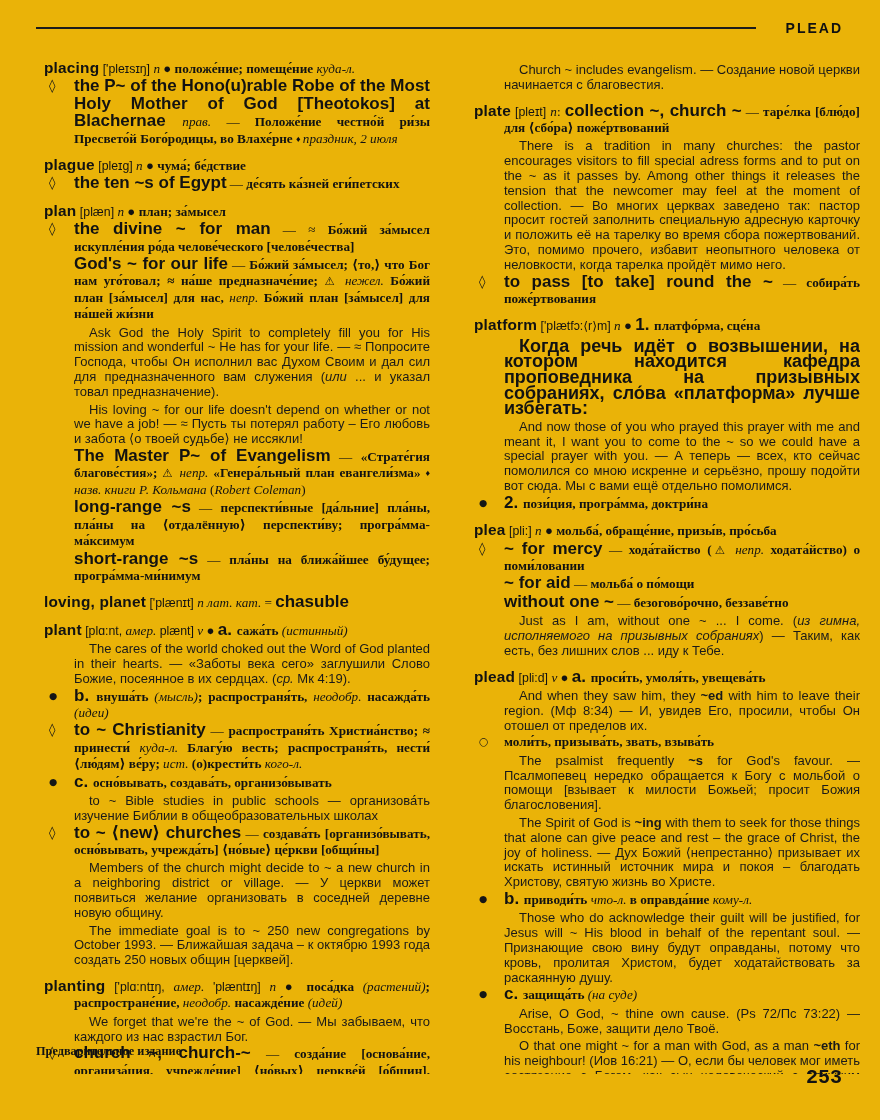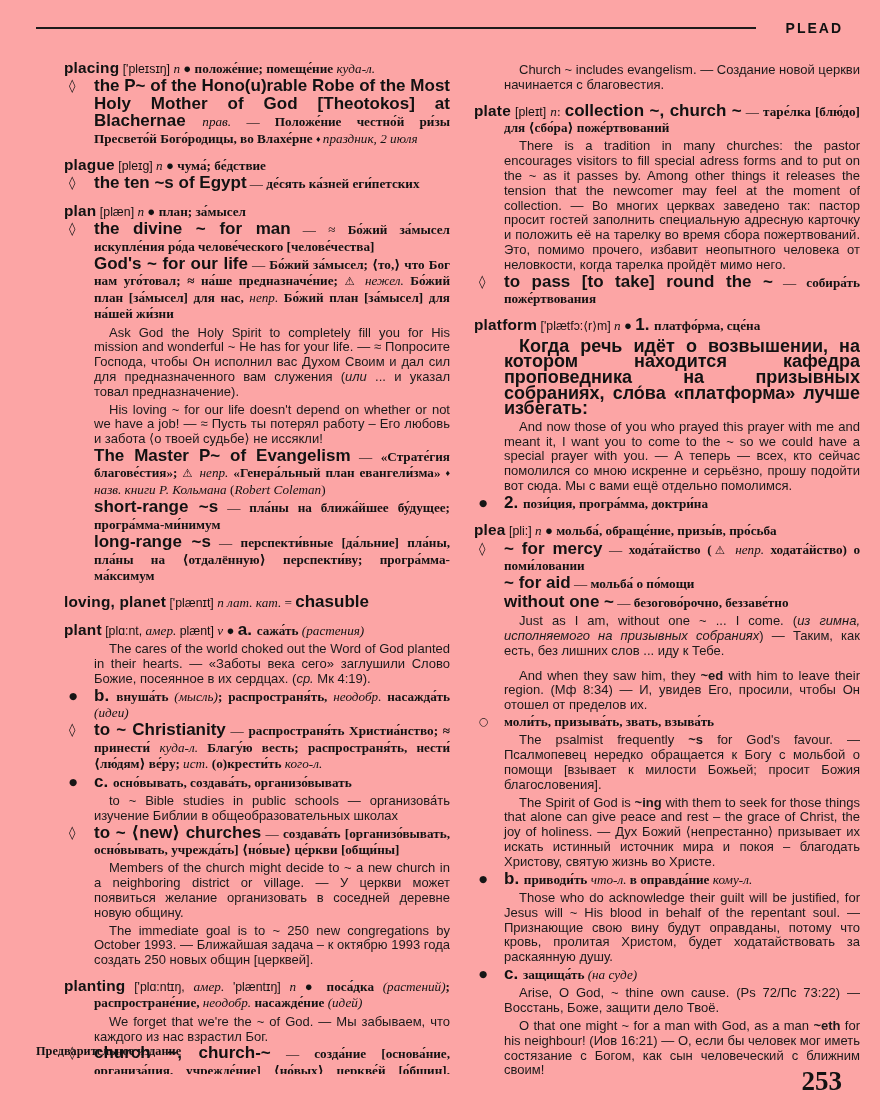--- a/index.html
+++ b/index.html
@@ -1,33 +1,33 @@
 <!DOCTYPE html>
 <html><head>
 <meta charset="utf-8">
 <style>
   html,body { margin:0; padding:0; }
   body {
     width:880px; height:1120px; position:relative;
     background:#ffffff; color:#121212; overflow:hidden;
     font-family:"Liberation Serif","DejaVu Serif",serif;
   }
-  .page { position:absolute; inset:0; background:#fca5a5; }
+  .page { position:absolute; inset:0; background:#eab308; }
 
   
   .header { position:absolute; top:20px; left:36px; right:37px; display:flex; align-items:center; }
   .header-rule { flex:1; height:2px; background:#1c1c1c; margin-right:30px; }
   .header-title {
     font-family:"Liberation Sans","DejaVu Sans",sans-serif;
     font-weight:bold; font-size:14px; letter-spacing:2px; color:#111;
   }
 
   
   .col { position:absolute; top:60px; width:386px; height:1014px; overflow:hidden; }
-  #col-left  { left:64px; }
+  #col-left  { left:44px; }
   #col-right { left:474px; }
 
   .entry { position:relative; margin-top:10px; }
   .entry:first-child { margin-top:0; }
 
   .p { text-align:justify; font-size:13.2px; line-height:16.4px; }
   .p-head { padding-left:30px; text-indent:-30px; }
   .p-hang { margin-left:30px; position:relative; margin-top:1px; }
   .marker {
     position:absolute; left:-25px; top:0; width:18px;
@@ -55,22 +55,22 @@
   .s-i  { font-style:italic; }
   .s-warn { font-family:"DejaVu Sans",sans-serif; font-size:11.5px; }
   .s-dm { font-size:9px; vertical-align:1px; }
   .s-xi { font-style:italic; }
   .s-xb { font-weight:bold; }
 
   
   .footer-edition { position:absolute; left:36px; top:1044px; font-weight:bold; font-size:12.3px; }
   .footer-page {
     position:absolute; right:38px; top:1066px;
-    font-family:Liberation Serif, serif;
-    font-weight:bold; font-size:27px;
+    font-family:Liberation Mono, monospace;
+    font-weight:bold; font-size:20px;
   }
 </style>
 </head>
 <body>
 
 <div class="page">
   <div class="header">
     <div class="header-rule"></div>
     <div class="header-title">PLEAD</div>
   </div>
@@ -84,28 +84,28 @@
         <div class="p p-head"><span class="s-hw">plague</span><span class="s-pr"> [pleɪg] </span><span class="s-i">n</span><span class="s-r"> ● </span><span class="s-sb">чума́; бе́дствие</span></div>
         <div class="p p-hang"><span class="marker mk-d">◊</span><span class="s-b">the ten ~s of Egypt</span><span class="s-r"> — </span><span class="s-sb">де́сять ка́зней еги́петских</span></div>
       </div>
       <div class="entry">
         <div class="p p-head"><span class="s-hw">plan</span><span class="s-pr"> [plæn] </span><span class="s-i">n</span><span class="s-r"> ● </span><span class="s-sb">план; за́мысел</span></div>
         <div class="p p-hang"><span class="marker mk-d">◊</span><span class="s-b">the divine ~ for man</span><span class="s-r"> — ≈ </span><span class="s-sb">Бо́жий за́мысел искупле́ния ро́да челове́ческого [челове́чества]</span></div>
         <div class="p p-hang"><span class="s-b">God's ~ for our life</span><span class="s-r"> — </span><span class="s-sb">Бо́жий за́мысел; ⟨то,⟩ что Бог нам уго́товал; ≈ на́ше предназначе́ние; </span><span class="s-warn">⚠ </span><span class="s-i">нежел. </span><span class="s-sb">Бо́жий план [за́мысел] для нас, </span><span class="s-i">непр. </span><span class="s-sb">Бо́жий план [за́мысел] для на́шей жи́зни</span></div>
         <div class="p p-ex"><span class="s-x">Ask God the Holy Spirit to completely fill you for His mission and wonderful ~ He has for your life. — ≈ Попросите Господа, чтобы Он исполнил вас Духом Своим и дал сил для предназначенного вам служения (</span><span class="s-xi">или</span><span class="s-x"> ... и указал товал предназначение).</span></div>
         <div class="p p-ex"><span class="s-x">His loving ~ for our life doesn't depend on whether or not we have a job! — ≈ Пусть ты потерял работу – Его любовь и забота ⟨о твоей судьбе⟩ не иссякли!</span></div>
         <div class="p p-hang"><span class="s-b">The Master P~ of Evangelism</span><span class="s-r"> — </span><span class="s-sb">«Страте́гия благове́стия»; </span><span class="s-warn">⚠ </span><span class="s-i">непр. </span><span class="s-sb">«Генера́льный план евангели́зма» </span><span class="s-dm">♦ </span><span class="s-i">назв. книги Р. Кольмана </span><span class="s-r">(</span><span class="s-i">Robert Coleman</span><span class="s-r">)</span></div>
+        <div class="p p-hang"><span class="s-b">long-range ~s</span><span class="s-r"> — </span><span class="s-sb">перспекти́вные [да́льние] пла́ны, пла́ны на ⟨отдалённую⟩ перспекти́ву; програ́мма-ма́ксимум</span></div>
         <div class="p p-hang"><span class="s-b">short-range ~s</span><span class="s-r"> — </span><span class="s-sb">пла́ны на ближа́йшее бу́дущее; програ́мма-ми́нимум</span></div>
-        <div class="p p-hang"><span class="s-b">long-range ~s</span><span class="s-r"> — </span><span class="s-sb">перспекти́вные [да́льние] пла́ны, пла́ны на ⟨отдалённую⟩ перспекти́ву; програ́мма-ма́ксимум</span></div>
       </div>
       <div class="entry">
         <div class="p p-head"><span class="s-hw">loving, planet</span><span class="s-pr"> ['plænɪt] </span><span class="s-i">n</span><span class="s-r"> </span><span class="s-i">лат. кат.</span><span class="s-r"> = </span><span class="s-b">chasuble</span></div>
       </div>
       <div class="entry">
-        <div class="p p-head"><span class="s-hw">plant</span><span class="s-pr"> [plɑ:nt, </span><span class="s-i">амер.</span><span class="s-pr"> plænt] </span><span class="s-i">v</span><span class="s-r"> ● </span><span class="s-b">a. </span><span class="s-sb">сажа́ть </span><span class="s-i">(растения)</span></div>
+        <div class="p p-head"><span class="s-hw">plant</span><span class="s-pr"> [plɑ:nt, </span><span class="s-i">амер.</span><span class="s-pr"> plænt] </span><span class="s-i">v</span><span class="s-r"> ● </span><span class="s-b">a. </span><span class="s-sb">сажа́ть </span><span class="s-i">(истинный)</span></div>
         <div class="p p-ex"><span class="s-x">The cares of the world choked out the Word of God planted in their hearts. — «Заботы века сего» заглушили Слово Божие, посеянное в их сердцах. (</span><span class="s-xi">ср.</span><span class="s-x"> Мк 4:19).</span></div>
         <div class="p p-hang"><span class="marker mk-f">●</span><span class="s-b">b. </span><span class="s-sb">внуша́ть </span><span class="s-i">(мысль)</span><span class="s-sb">; распространя́ть, </span><span class="s-i">неодобр. </span><span class="s-sb">насажда́ть </span><span class="s-i">(идеи)</span></div>
         <div class="p p-hang"><span class="marker mk-d">◊</span><span class="s-b">to ~ Christianity</span><span class="s-r"> — </span><span class="s-sb">распространя́ть Христиа́нство; ≈ принести́ </span><span class="s-i">куда-л. </span><span class="s-sb">Благу́ю весть; распространя́ть, нести́ ⟨лю́дям⟩ ве́ру; </span><span class="s-i">ист. </span><span class="s-sb">(о)крести́ть </span><span class="s-i">кого-л.</span></div>
         <div class="p p-hang"><span class="marker mk-f">●</span><span class="s-b">c. </span><span class="s-sb">осно́вывать, создава́ть, организо́вывать</span></div>
         <div class="p p-ex"><span class="s-x">to ~ Bible studies in public schools — организова́ть изучение Библии в общеобразовательных школах</span></div>
         <div class="p p-hang"><span class="marker mk-d">◊</span><span class="s-b">to ~ ⟨new⟩ churches</span><span class="s-r"> — </span><span class="s-sb">создава́ть [организо́вывать, осно́вывать, учрежда́ть] ⟨но́вые⟩ це́ркви [общи́ны]</span></div>
         <div class="p p-ex"><span class="s-x">Members of the church might decide to ~ a new church in a neighboring district or village. — У церкви может появиться желание организовать в соседней деревне новую общину.</span></div>
         <div class="p p-ex"><span class="s-x">The immediate goal is to ~ 250 new congregations by October 1993. — Ближайшая задача – к октябрю 1993 года создать 250 новых общин [церквей].</span></div>
       </div>
       <div class="entry">
@@ -130,20 +130,21 @@
         <div class="p p-hang"><span class="marker mk-f">●</span><span class="s-b">2. </span><span class="s-sb">пози́ция, програ́мма, доктри́на</span></div>
       </div>
       <div class="entry">
         <div class="p p-head"><span class="s-hw">plea</span><span class="s-pr"> [pli:] </span><span class="s-i">n</span><span class="s-r"> ● </span><span class="s-sb">мольба́, обраще́ние, призы́в, про́сьба</span></div>
         <div class="p p-hang"><span class="marker mk-d">◊</span><span class="s-b">~ for mercy</span><span class="s-r"> — </span><span class="s-sb">хода́тайство (</span><span class="s-warn">⚠ </span><span class="s-i">непр. </span><span class="s-sb">ходата́йство) о поми́ловании</span></div>
         <div class="p p-hang"><span class="s-b">~ for aid</span><span class="s-r"> — </span><span class="s-sb">мольба́ о по́мощи</span></div>
         <div class="p p-hang"><span class="s-b">without one ~</span><span class="s-r"> — </span><span class="s-sb">безогово́рочно, беззаве́тно</span></div>
         <div class="p p-ex"><span class="s-x">Just as I am, without one ~ ... I come. (</span><span class="s-xi">из гимна, исполняемого на призывных собраниях</span><span class="s-x">) — Таким, как есть, без лишних слов ... иду к Тебе.</span></div>
       </div>
       <div class="entry">
+        <div class="p p-head"><span class="s-hw">plead</span><span class="s-pr"> [pli:d] </span><span class="s-i">v</span><span class="s-r"> ● </span><span class="s-b">a. </span><span class="s-sb">проси́ть, умоля́ть, увещева́ть</span></div>
         <div class="p p-ex"><span class="s-x">And when they saw him, they </span><span class="s-xb">~ed</span><span class="s-x"> with him to leave their region. (Мф 8:34) — И, увидев Его, просили, чтобы Он отошел от пределов их.</span></div>
         <div class="p p-hang"><span class="marker mk-o">○</span><span class="s-sb">моли́ть, призыва́ть, звать, взыва́ть</span></div>
         <div class="p p-ex"><span class="s-x">The psalmist frequently </span><span class="s-xb">~s</span><span class="s-x"> for God's favour. — Псалмопевец нередко обращается к Богу с мольбой о помощи [взывает к милости Божьей; просит Божия благословения].</span></div>
         <div class="p p-ex"><span class="s-x">The Spirit of God is </span><span class="s-xb">~ing</span><span class="s-x"> with them to seek for those things that alone can give peace and rest – the grace of Christ, the joy of holiness. — Дух Божий ⟨непрестанно⟩ призывает их искать истинный источник мира и покоя – благодать Христову, святую жизнь во Христе.</span></div>
         <div class="p p-hang"><span class="marker mk-f">●</span><span class="s-b">b. </span><span class="s-sb">приводи́ть </span><span class="s-i">что-л.</span><span class="s-sb"> в оправда́ние </span><span class="s-i">кому-л.</span></div>
         <div class="p p-ex"><span class="s-x">Those who do acknowledge their guilt will be justified, for Jesus will ~ His blood in behalf of the repentant soul. — Признающие свою вину будут оправданы, потому что кровь, пролитая Христом, будет ходатайствовать за раскаянную душу.</span></div>
         <div class="p p-hang"><span class="marker mk-f">●</span><span class="s-b">c. </span><span class="s-sb">защища́ть </span><span class="s-i">(на суде)</span></div>
         <div class="p p-ex"><span class="s-x">Arise, O God, ~ thine own cause. (Ps 72/Пс 73:22) — Восстань, Боже, защити дело Твоё.</span></div>
         <div class="p p-ex"><span class="s-x">O that one might ~ for a man with God, as a man </span><span class="s-xb">~eth</span><span class="s-x"> for his neighbour! (Иов 16:21) — О, если бы человек мог иметь состязание с Богом, как сын человеческий с ближним своим!</span></div>
       </div>

